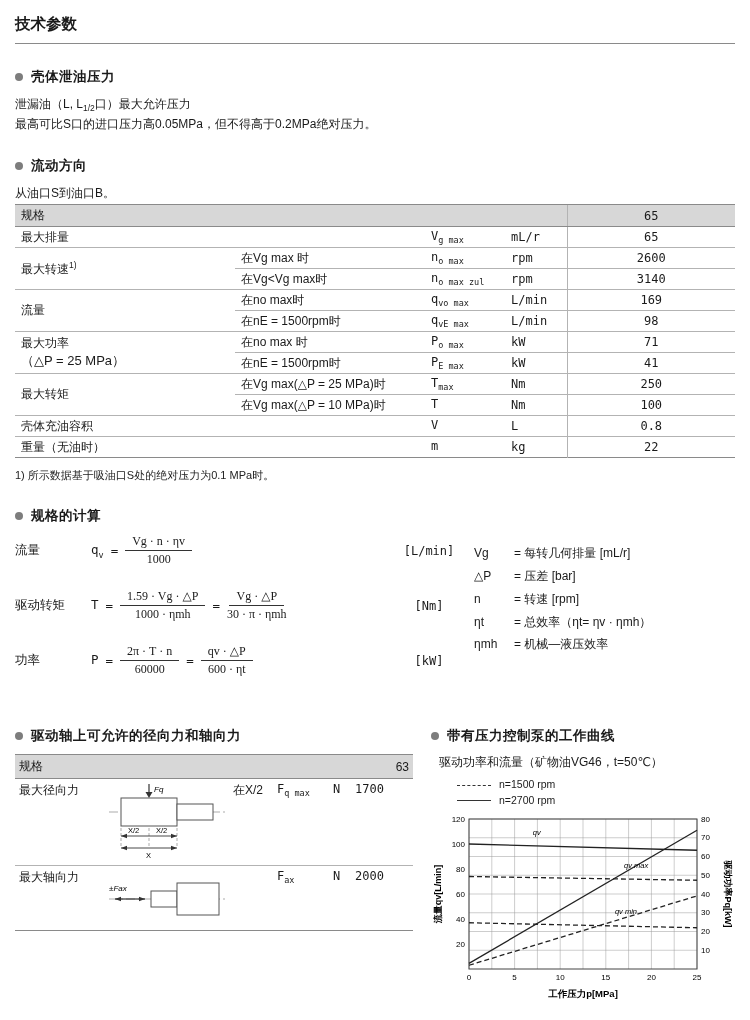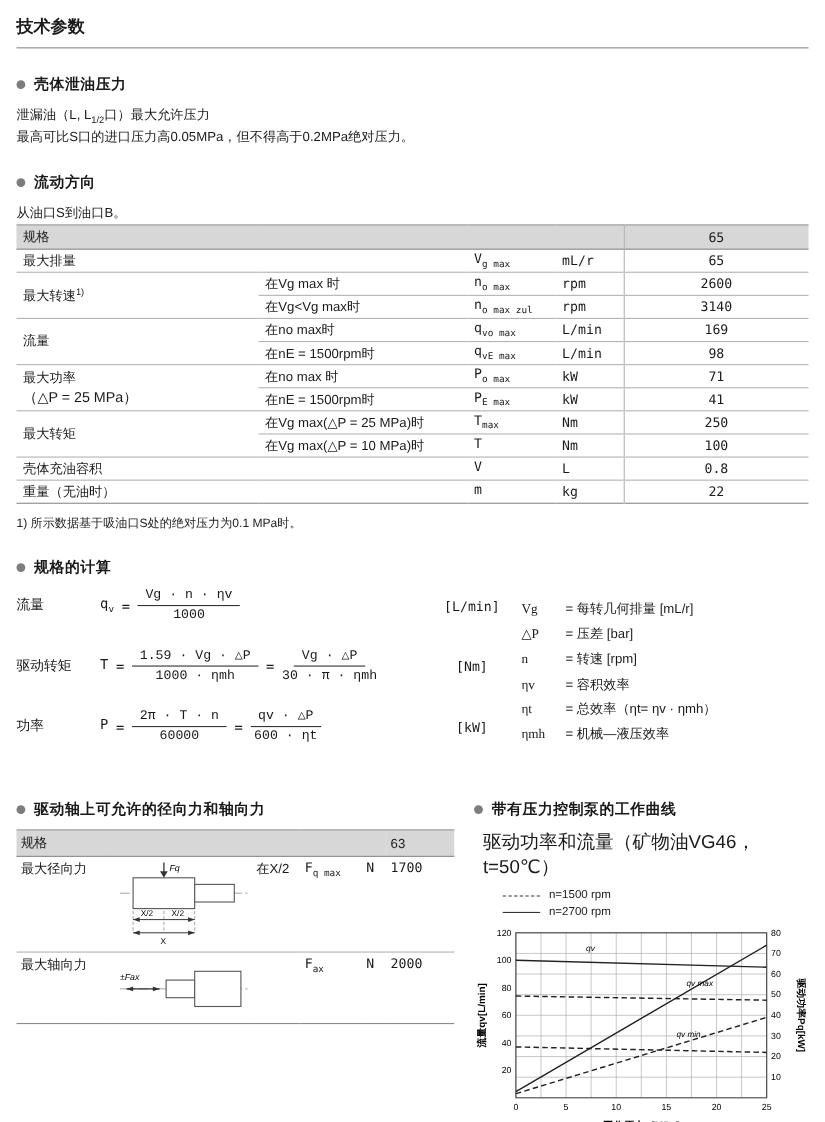--- a/index.html
+++ b/index.html
@@ -30,43 +30,43 @@
   
   .calc-wrap{display:flex;gap:14px;margin-top:6px}
   .calc-left{width:445px}
   .calc-right{width:260px;padding-top:8px}
   .formula-row{display:flex;align-items:center;margin-bottom:22px}
   .f-label{width:76px;font-size:12.5px;flex:0 0 auto}
   .f-expr{display:flex;align-items:center;flex:1}
   .f-lhs,.f-eq{font-family:"DejaVu Sans Mono","Liberation Mono",monospace;font-size:12.5px}
   .f-lhs sub{font-size:8.5px}
   .f-eq{margin:0 7px}
-  .frac{display:inline-flex;flex-direction:column;align-items:center;font-family:Liberation Mono, monospace;font-size:12px;line-height:1.25}
+  .frac{display:inline-flex;flex-direction:column;align-items:center;font-family:Liberation Serif, serif;font-size:12px;line-height:1.25}
   .frac .num{padding:0 7px 1px;border-bottom:1px solid #333;white-space:nowrap}
   .frac .den{padding-top:1px;white-space:nowrap}
   .f-unit{width:62px;flex:0 0 auto;font-family:"DejaVu Sans Mono","Liberation Mono",monospace;font-size:12px;text-align:center;margin-left:auto}
   .def-row{display:flex;font-size:12px;line-height:1.9}
-  .def-row .d-term{width:40px;font-family:Liberation Serif, serif;flex:0 0 auto}
+  .def-row .d-term{width:40px;font-family:Liberation Sans, sans-serif;flex:0 0 auto}
   .def-row .d-def{flex:1}
 
   
   .bottom-cols{display:flex;gap:18px;margin-top:4px}
   .col-left{width:398px}
   .col-right{width:304px}
 
   table.force-table{width:100%;border-collapse:collapse;font-size:12px;table-layout:fixed;border-bottom:1px solid #8a8a8a;margin-top:2px}
   table.force-table td{padding:3px 4px;border-top:1px solid #b3b3b3;vertical-align:top}
   table.force-table tr.thead td{background:#d7d7d7;border-top:1px solid #8a8a8a;border-bottom:1px solid #8a8a8a;height:22px;vertical-align:middle}
   td.f-sym{font-family:"DejaVu Sans Mono","Liberation Mono",monospace}
   td.f-sym sub{font-size:8.5px}
   td.f-unit-c,td.f-val-c{font-family:"DejaVu Sans Mono","Liberation Mono",monospace}
   .diagram-svg{display:block}
   .diagram-svg text{font-family:"Liberation Sans","DejaVu Sans",sans-serif}
 
-  .chart-subtitle{font-size:17px;margin:2px 0 6px 8px}
+  .chart-subtitle{font-size:12px;margin:2px 0 6px 8px}
   .legend{margin:0 0 2px 26px}
   .legend-item{display:flex;align-items:center;gap:8px;font-size:10.5px;line-height:1.5}
   .sw{display:inline-block;width:34px;height:0;flex:0 0 auto}
   .sw.dashed{border-top:1.5px dashed #333}
   .sw.solid{border-top:1.5px solid #333}
 </style>
 </head>
 <body>
 
 <div class="page">
@@ -244,24 +244,20 @@
           </div>
         <div class="def-row">
             <span class="d-term">△P</span>
             <span class="d-def">= 压差 [bar]</span>
           </div>
         <div class="def-row">
             <span class="d-term">n</span>
             <span class="d-def">= 转速 [rpm]</span>
           </div>
         <div class="def-row">
-            <span class="d-term">ηv</span>
-            <span class="d-def">= 容积效率</span>
-          </div>
-        <div class="def-row">
             <span class="d-term">ηt</span>
             <span class="d-def">= 总效率（ηt= ηv · ηmh）</span>
           </div>
         <div class="def-row">
             <span class="d-term">ηmh</span>
             <span class="d-def">= 机械—液压效率</span>
           </div>
       </div>
     </div>
   </section>
@@ -277,21 +273,21 @@
             <col style="width:86px">
             <col style="width:128px">
             <col style="width:44px">
             <col style="width:56px">
             <col style="width:22px">
             <col>
           </colgroup>
         <tbody>
             <tr class="thead">
           <td colspan="5">规格</td>
-          <td style="text-align:left">63</td>
+          <td style="text-align:right">63</td>
         </tr>
         <tr>
           <td>最大径向力</td>
           <td>
             <svg class="diagram-svg" width="126" height="80" viewBox="0 0 126 80">
               <line x1="4" y1="30" x2="122" y2="30" stroke="#888" stroke-width="0.7" stroke-dasharray="9 3 2 3"></line>
               <rect x="16" y="16" width="56" height="28" fill="#fff" stroke="#555" stroke-width="1"></rect>
               <rect x="72" y="22" width="36" height="16" fill="#fff" stroke="#555" stroke-width="1"></rect>
               <line x1="44" y1="2" x2="44" y2="11" stroke="#333" stroke-width="1.2"></line>
               <polygon points="40.5,10 47.5,10 44,16" fill="#333"></polygon>

